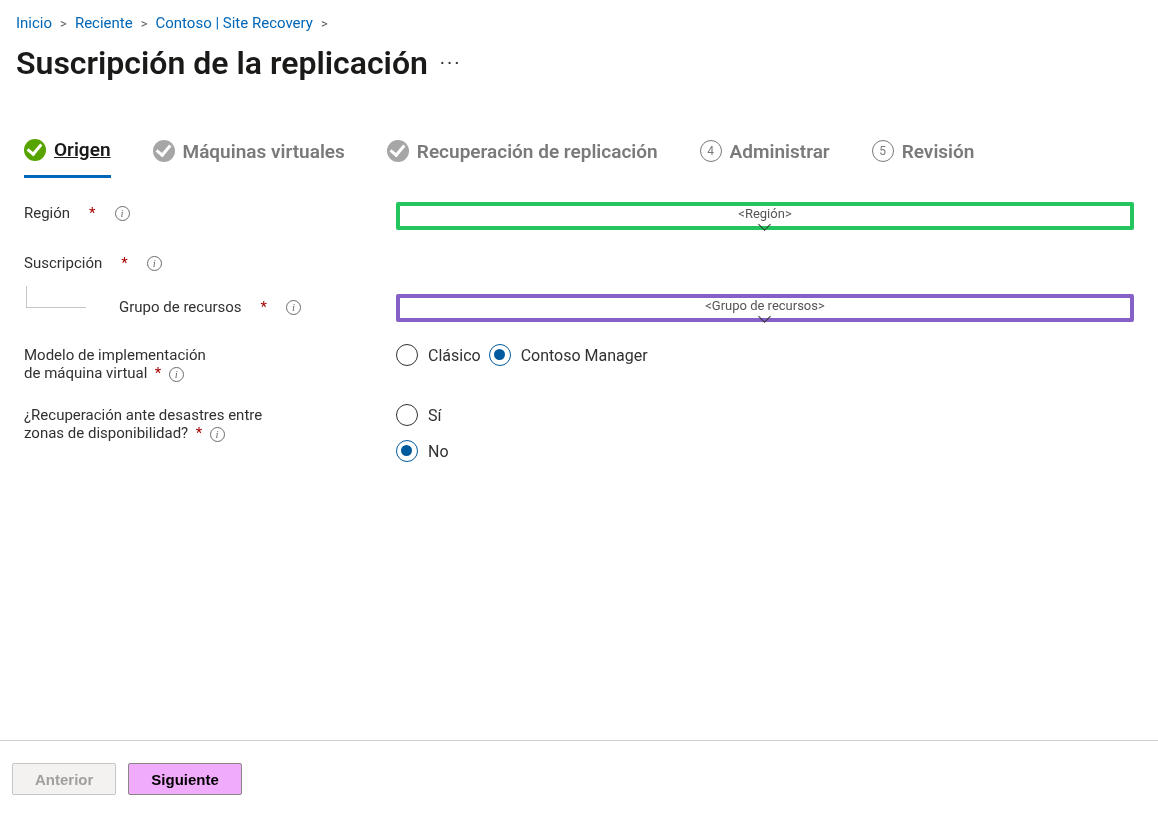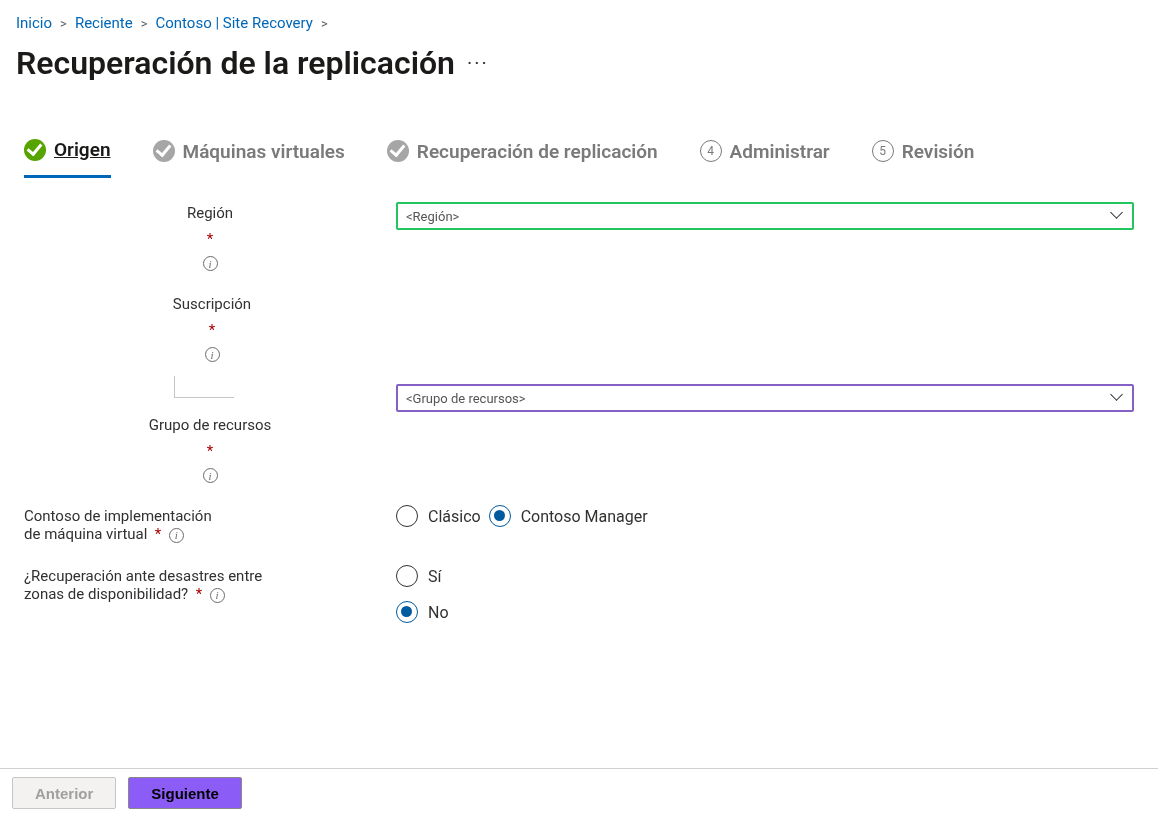--- a/index.html
+++ b/index.html
@@ -93,25 +93,24 @@
     .form-area { padding: 24px 24px 0 24px; }
     .form-row {
       display: flex;
       align-items: flex-start;
       margin-bottom: 22px;
     }
     .label-col {
       width: 376px;
       display: flex;
       align-items: center;
-      gap: 8px;
+      gap: 19px;
       color: #323130;
       font-size: 15px;
       padding-top: 2px;
-      flex-direction: column;
     }
     .label-col.multiline { align-items: flex-start; }
     .label-text { display: inline; }
     .req { color: #a80000; font-size: 15px; }
     .info-icon {
       width: 15px; height: 15px; border: 1px solid #6b6b6b;
       border-radius: 50%; display: inline-flex;
       align-items: center; justify-content: center;
       color: #6b6b6b; font-size: 11px; font-style: italic;
       font-family: Georgia, serif;
@@ -123,30 +122,31 @@
       border-left: 1px solid #c6c6c6;
       border-bottom: 1px solid #c6c6c6;
       margin-right: 14px;
       margin-left: 2px;
       transform: translateY(-10px);
     }
     .control-col { flex: 0 0 738px; }
     .dropdown {
       width: 100%;
       height: 28px;
-      border: 2px solid #22c55e;
+      border: 4px solid #22c55e;
       border-radius: 2px;
       display: flex;
       align-items: center;
       justify-content: space-between;
       padding: 0 8px;
       color: #555;
       font-size: 13px;
       cursor: pointer;
       background: #fff;
+      flex-direction: column;
     }
     .dropdown.focused { border-color: #8661c5; }
     .chevron-down-icon {
       width: 14px; height: 14px;
       position: relative;
     }
     .chevron-down-icon::before {
       content: ""; position: absolute; left: 2px; top: -1px;
       width: 8px; height: 8px; border: solid #323130;
       border-width: 0 1px 1px 0; transform: rotate(45deg);
@@ -163,51 +163,51 @@
     .radio.checked::after {
       content: ""; position: absolute; left: 4px; top: 4px;
       width: 11px; height: 11px; border-radius: 50%; background: #005a9e;
     }
     .radio-label { font-size: 16px; color: #323130; }
     
     .footer {
       position: absolute;
       left: 0; right: 0; bottom: 0;
       border-top: 1px solid #d2d0ce;
-      padding: 8px 12px;
+      padding: 22px 12px;
       display: flex;
       gap: 12px;
     }
     .btn {
       height: 32px; padding: 0 22px;
       border-radius: 2px; font-size: 15px;
       cursor: pointer;
       border: 1px solid #8a8886;
-      background: #8b5cf6;
+      background: #f0abfc;
       font-weight: 600;
     }
     .btn.disabled {
       background: #f3f2f1; color: #a19f9d; border-color: #c8c6c4;
       cursor: default;
     }
   </style>
 </head>
 <body>
 
 <div class="breadcrumb">
   <a>Inicio</a>
   <span class="sep">&gt;</span>
   <a>Reciente</a>
   <span class="sep">&gt;</span>
   <a>Contoso  | Site Recovery</a>
   <span class="sep">&gt;</span>
 </div>
 
 <div class="page-title-row">
-  <h1 class="page-title">Recuperación de la replicación</h1>
+  <h1 class="page-title">Suscripción de la replicación</h1>
   <span class="title-ellipsis">···</span>
 </div>
 
 <div class="step-tabs">
   <div class="step active">
     <span class="step-icon-check"></span>
     <span class="label">Origen</span>
   </div>
   <div class="step">
     <span class="step-icon-pending"></span>
@@ -262,21 +262,21 @@
       <div class="dropdown focused">
         <span>&lt;Grupo de recursos&gt;</span>
         <span class="chevron-down-icon"></span>
       </div>
     </div>
   </div>
 
   <div class="form-row">
     <div class="label-col multiline">
       <div>
-        <span>Contoso de implementación</span><br>
+        <span>Modelo de implementación</span><br>
         <span>de máquina virtual</span>
         &nbsp;<span class="req">*</span>
         &nbsp;<span class="info-icon">i</span>
       </div>
     </div>
     <div class="control-col">
       <div class="radio-group">
         <div class="radio-option">
           <span class="radio"></span>
           <span class="radio-label">Clásico</span>

